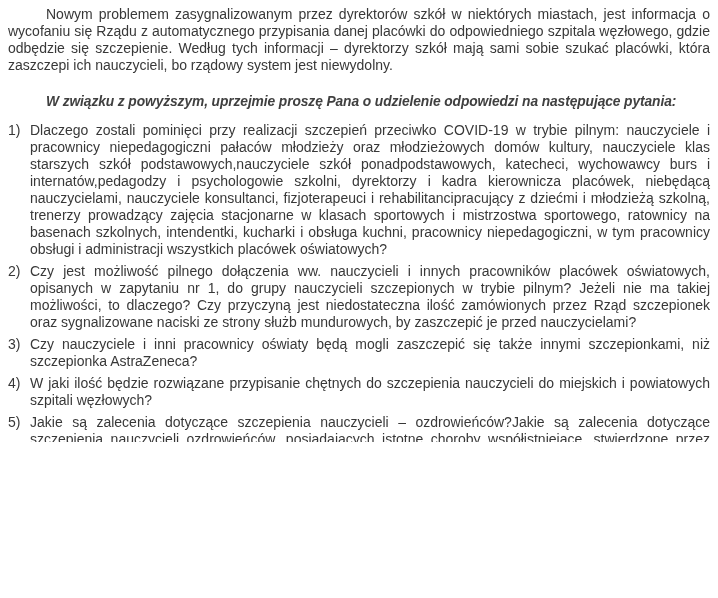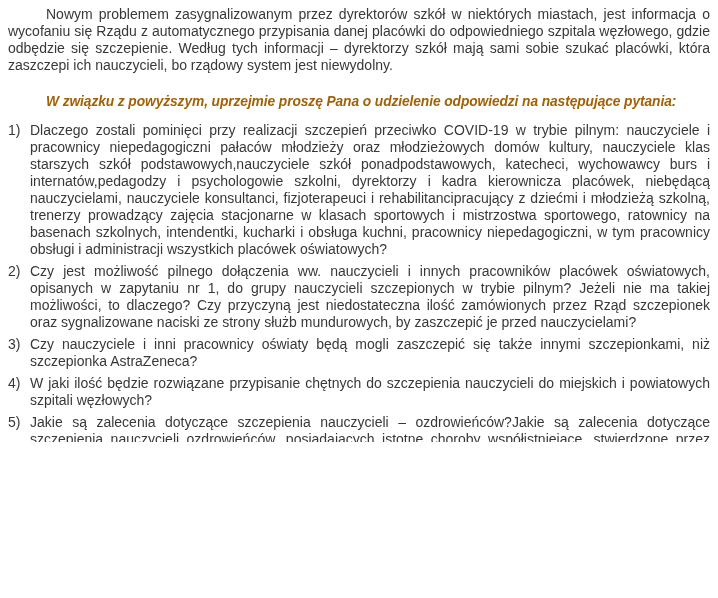--- a/index.html
+++ b/index.html
@@ -21,21 +21,21 @@
     text-align: justify;
     text-indent: 38px;
   }
   .request {
     margin: 0 0 12px 0;
     padding-left: 38px;
     font-size: 13.8px;
     line-height: 17px;
     font-weight: bold;
     font-style: italic;
-    color: #a16207;
+    color: #404040;
     white-space: nowrap;
     letter-spacing: -0.1px;
   }
   .questions { margin: 0; padding: 0; }
   .question {
     display: flex;
     margin: 0 0 5px 0;
     font-size: 14px;
     line-height: 17px;
   }

